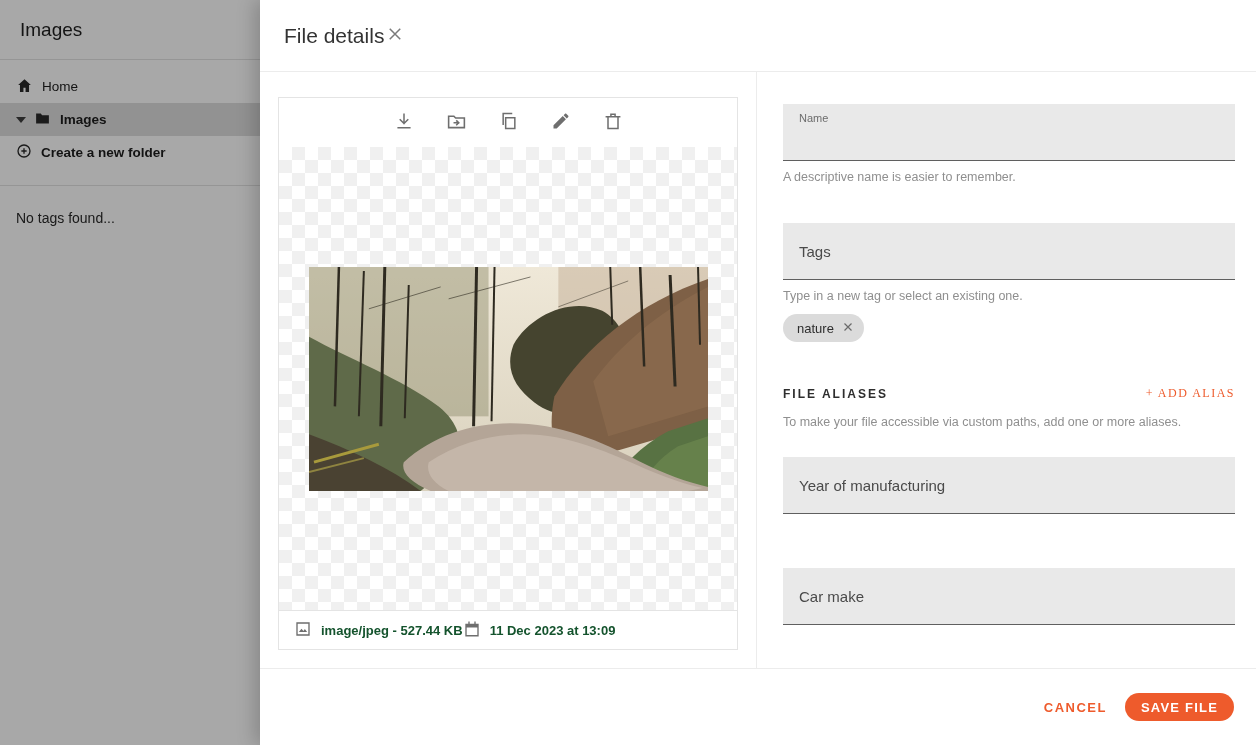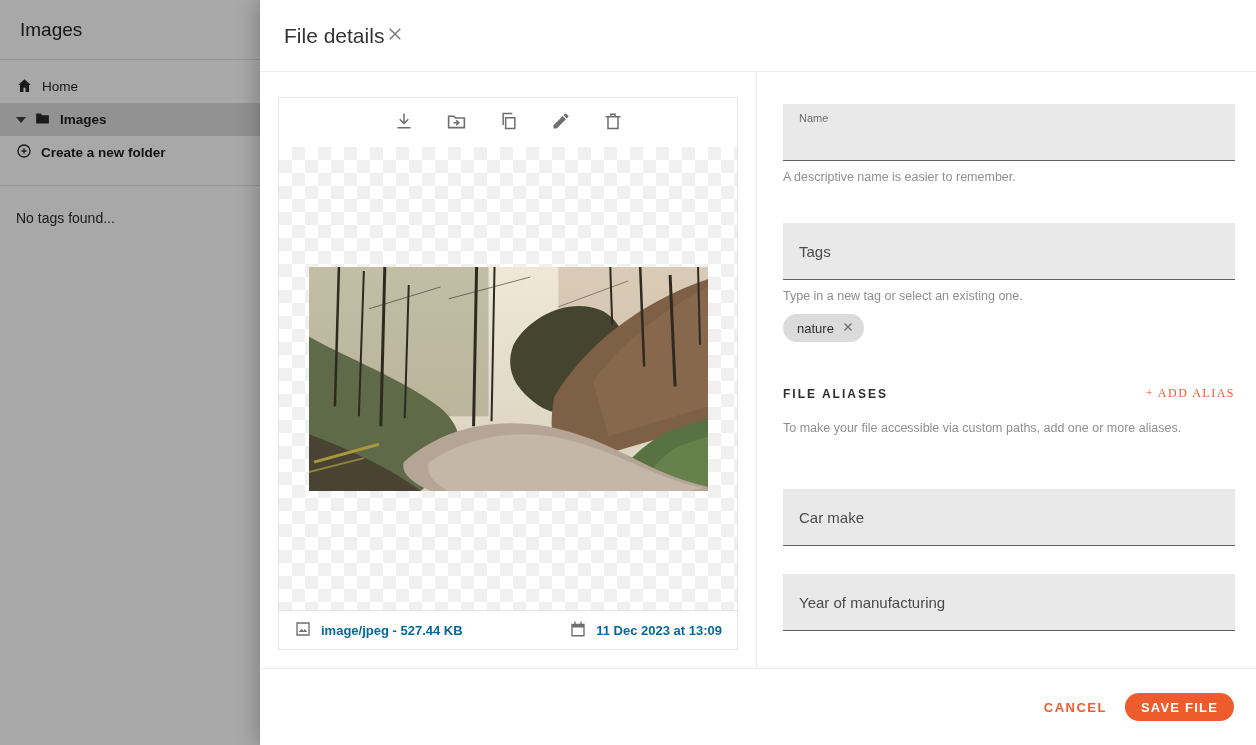--- a/index.html
+++ b/index.html
@@ -38,40 +38,40 @@
   .preview-toolbar { height:49px; flex:0 0 49px; display:flex; align-items:center; justify-content:center;
                      gap:28px; }
   .preview-canvas { flex:1 1 auto; display:flex; align-items:center; justify-content:center;
         background-color:#fff;
         background-image:
           linear-gradient(45deg,#f0f0f0 25%,transparent 25%,transparent 75%,#f0f0f0 75%),
           linear-gradient(45deg,#f0f0f0 25%,transparent 25%,transparent 75%,#f0f0f0 75%);
         background-size:26px 26px; background-position:0 0,13px 13px; }
   .photo { width:399px; height:224px; display:block; }
   .preview-meta { height:39px; flex:0 0 39px; border-top:1px solid #e4e4e4; display:flex;
-                  align-items:center; justify-content:space-between; padding:0 15px;
-                  font-size:13px; font-weight:600; color:#0369a1; }
+                  align-items:center; justify-content:flex-start; padding:0 15px;
+                  font-size:13px; font-weight:600; color:#14532d; }
   .meta-group { display:flex; align-items:center; gap:9px; }
 
   .pane-right { flex:1 1 auto; padding:32px 21px 0 26px; }
   .field { background:#e9e9e9; border-bottom:1px solid #5f5f5f; height:57px; cursor:text; }
   .field.labeled { padding:8px 16px 0; }
   .field-label { display:block; font-size:11px; color:#6d6d6d; }
   .field-value { display:block; font-size:15px; font-weight:500; color:#2c2c2c; margin-top:4px; }
   .field.placeholder { display:flex; align-items:center; padding:0 16px; font-size:15px; color:#4a4a4a; }
   .helper { font-size:12.5px; color:#8f8f8f; margin-top:9px; }
   .mt-26 { margin-top:39px; }
   .chip-row { margin-top:11px; display:flex; }
   .chip { height:28px; background:#dbdbdb; border-radius:14px; display:inline-flex; align-items:center;
           gap:8px; padding:0 10px 0 14px; font-size:13px; color:#2e2e2e; cursor:pointer; }
   .aliases-head { margin-top:44px; display:flex; align-items:center; justify-content:space-between; }
   .section-label { font-size:12px; font-weight:600; letter-spacing:2px; color:#2e2e2e; }
   .link-btn { background:none; border:none; color:var(--accent,#ee5b2c); font-size:12px; font-weight:500;
               letter-spacing:1.5px; cursor:pointer; font-family:Liberation Serif, serif; }
-  .aliases-helper { margin-top:20px; }
+  .aliases-helper { margin-top:14px; }
   .mt-54 { margin-top:54px; }
   .mt-28 { margin-top:28px; }
 
   .modal-footer { height:77px; flex:0 0 77px; border-top:1px solid #ececec; display:flex;
                   align-items:center; justify-content:flex-end; gap:18px; padding:8px 22px; }
   .text-btn { background:none; border:none; color:var(--accent,#ee5b2c); font-size:13px; font-weight:600;
               letter-spacing:1.5px; cursor:pointer; font-family:inherit; }
   .primary-btn { background:var(--accent,#ee5b2c); border:none; color:#fff; font-size:13px; font-weight:600;
                  letter-spacing:1.2px; height:28px; padding:0 16px; border-radius:14px; cursor:pointer;
                  font-family:inherit; }
@@ -265,26 +265,26 @@
           </span>
         </span>
       </div>
 
       <div class="aliases-head">
         <span class="section-label">FILE ALIASES</span>
         <button class="link-btn">+ ADD ALIAS</button>
       </div>
       <div class="helper aliases-helper">To make your file accessible via custom paths, add one or more aliases.</div>
 
+      <div class="field placeholder mt-28">
+        <span>Year of manufacturing</span>
+      </div>
+
       <div class="field placeholder mt-54">
         <span>Car make</span>
-      </div>
-
-      <div class="field placeholder mt-28">
-        <span>Year of manufacturing</span>
       </div>
 
     </div>
   </div>
 
   <div class="modal-footer">
     <button class="text-btn">CANCEL</button>
     <button class="primary-btn">SAVE FILE</button>
   </div>
 

